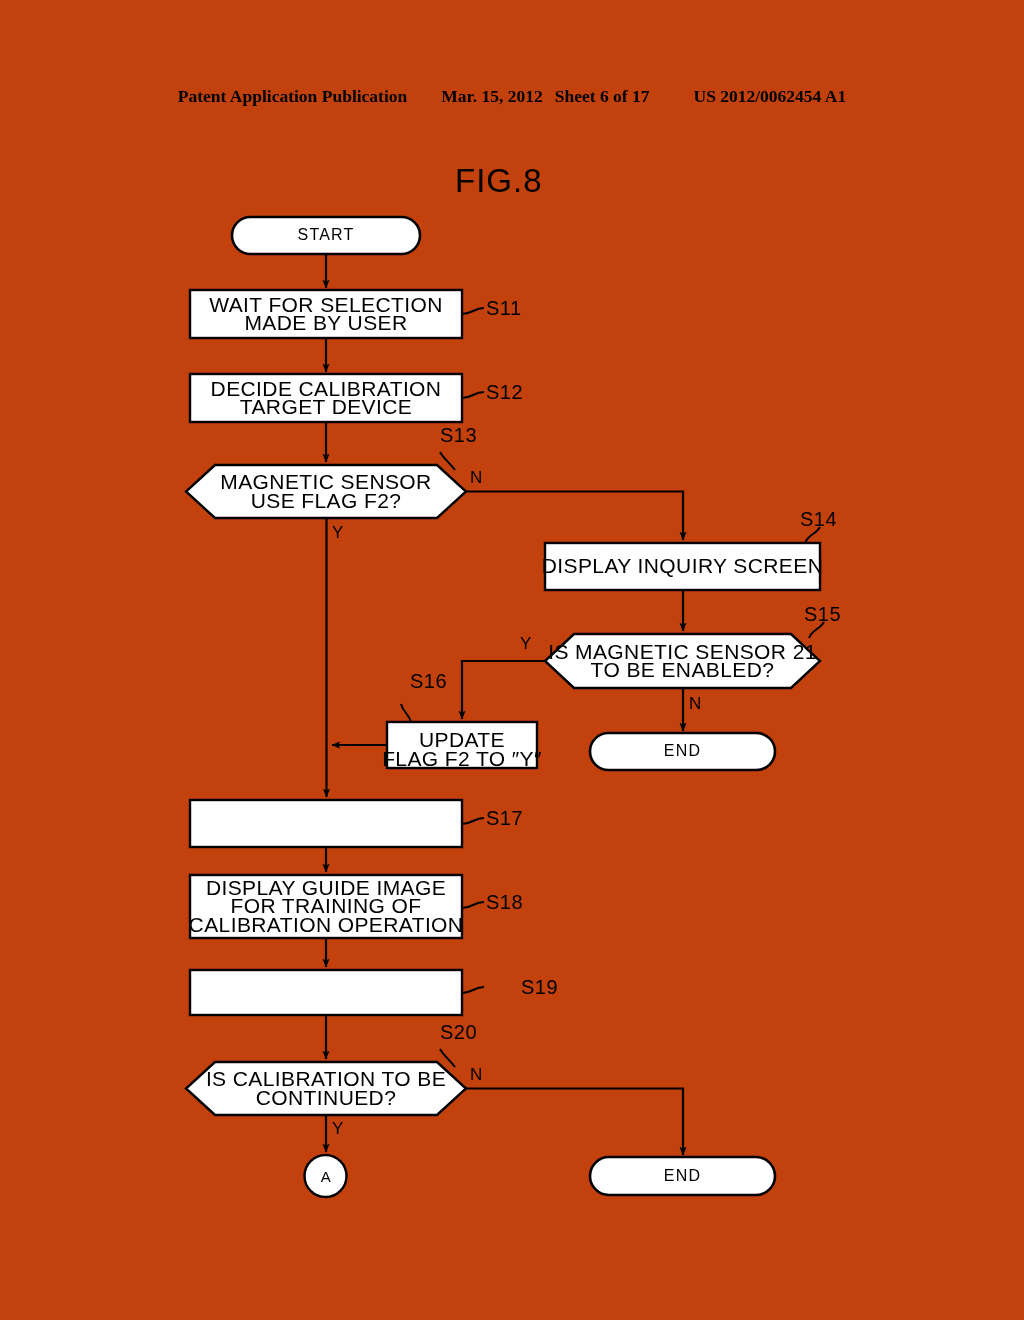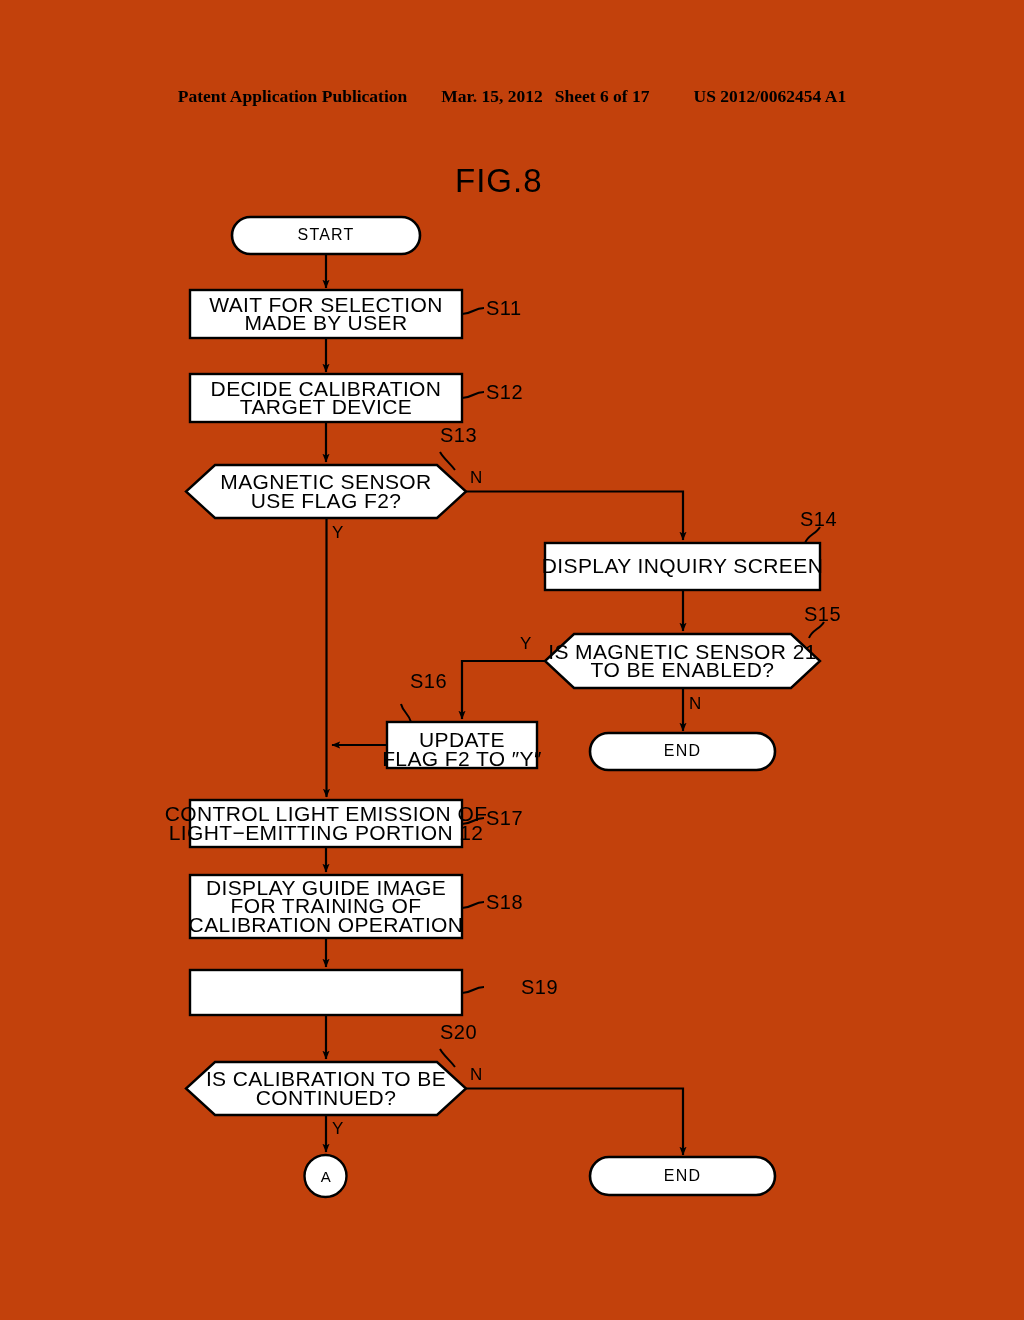--- a/index.html
+++ b/index.html
@@ -225,24 +225,20 @@
   <div class="node-text term-text" style="left:590px; top:733px; width:185px; height:37px;">
     <span class="ln">END</span>
   </div>
 
   <div class="node-text" style="left:387px; top:722px; width:150px; height:55px;">
     <span class="ln">UPDATE</span>
     <span class="ln">FLAG F2 TO ″Y″</span>
   </div>
   <div class="step-label" style="left:391px; top:670px;margin-left:19px;">S16</div>
 
-  <div class="node-text" style="left:190px; top:800px; width:272px; height:47px;">
-    <span class="ln">CONTROL LIGHT EMISSION OF</span>
-    <span class="ln">LIGHT−EMITTING PORTION 12</span>
-  </div>
   <div class="step-label" style="left:486px; top:807px;">S17</div>
 
   <div class="node-text" style="left:190px; top:875px; width:272px; height:63px;">
     <span class="ln">DISPLAY GUIDE IMAGE</span>
     <span class="ln">FOR TRAINING OF</span>
     <span class="ln">CALIBRATION OPERATION</span>
   </div>
   <div class="step-label" style="left:486px; top:891px;">S18</div>
 
   <div class="step-label" style="left:486px; top:976px;margin-left:35px;">S19</div>

